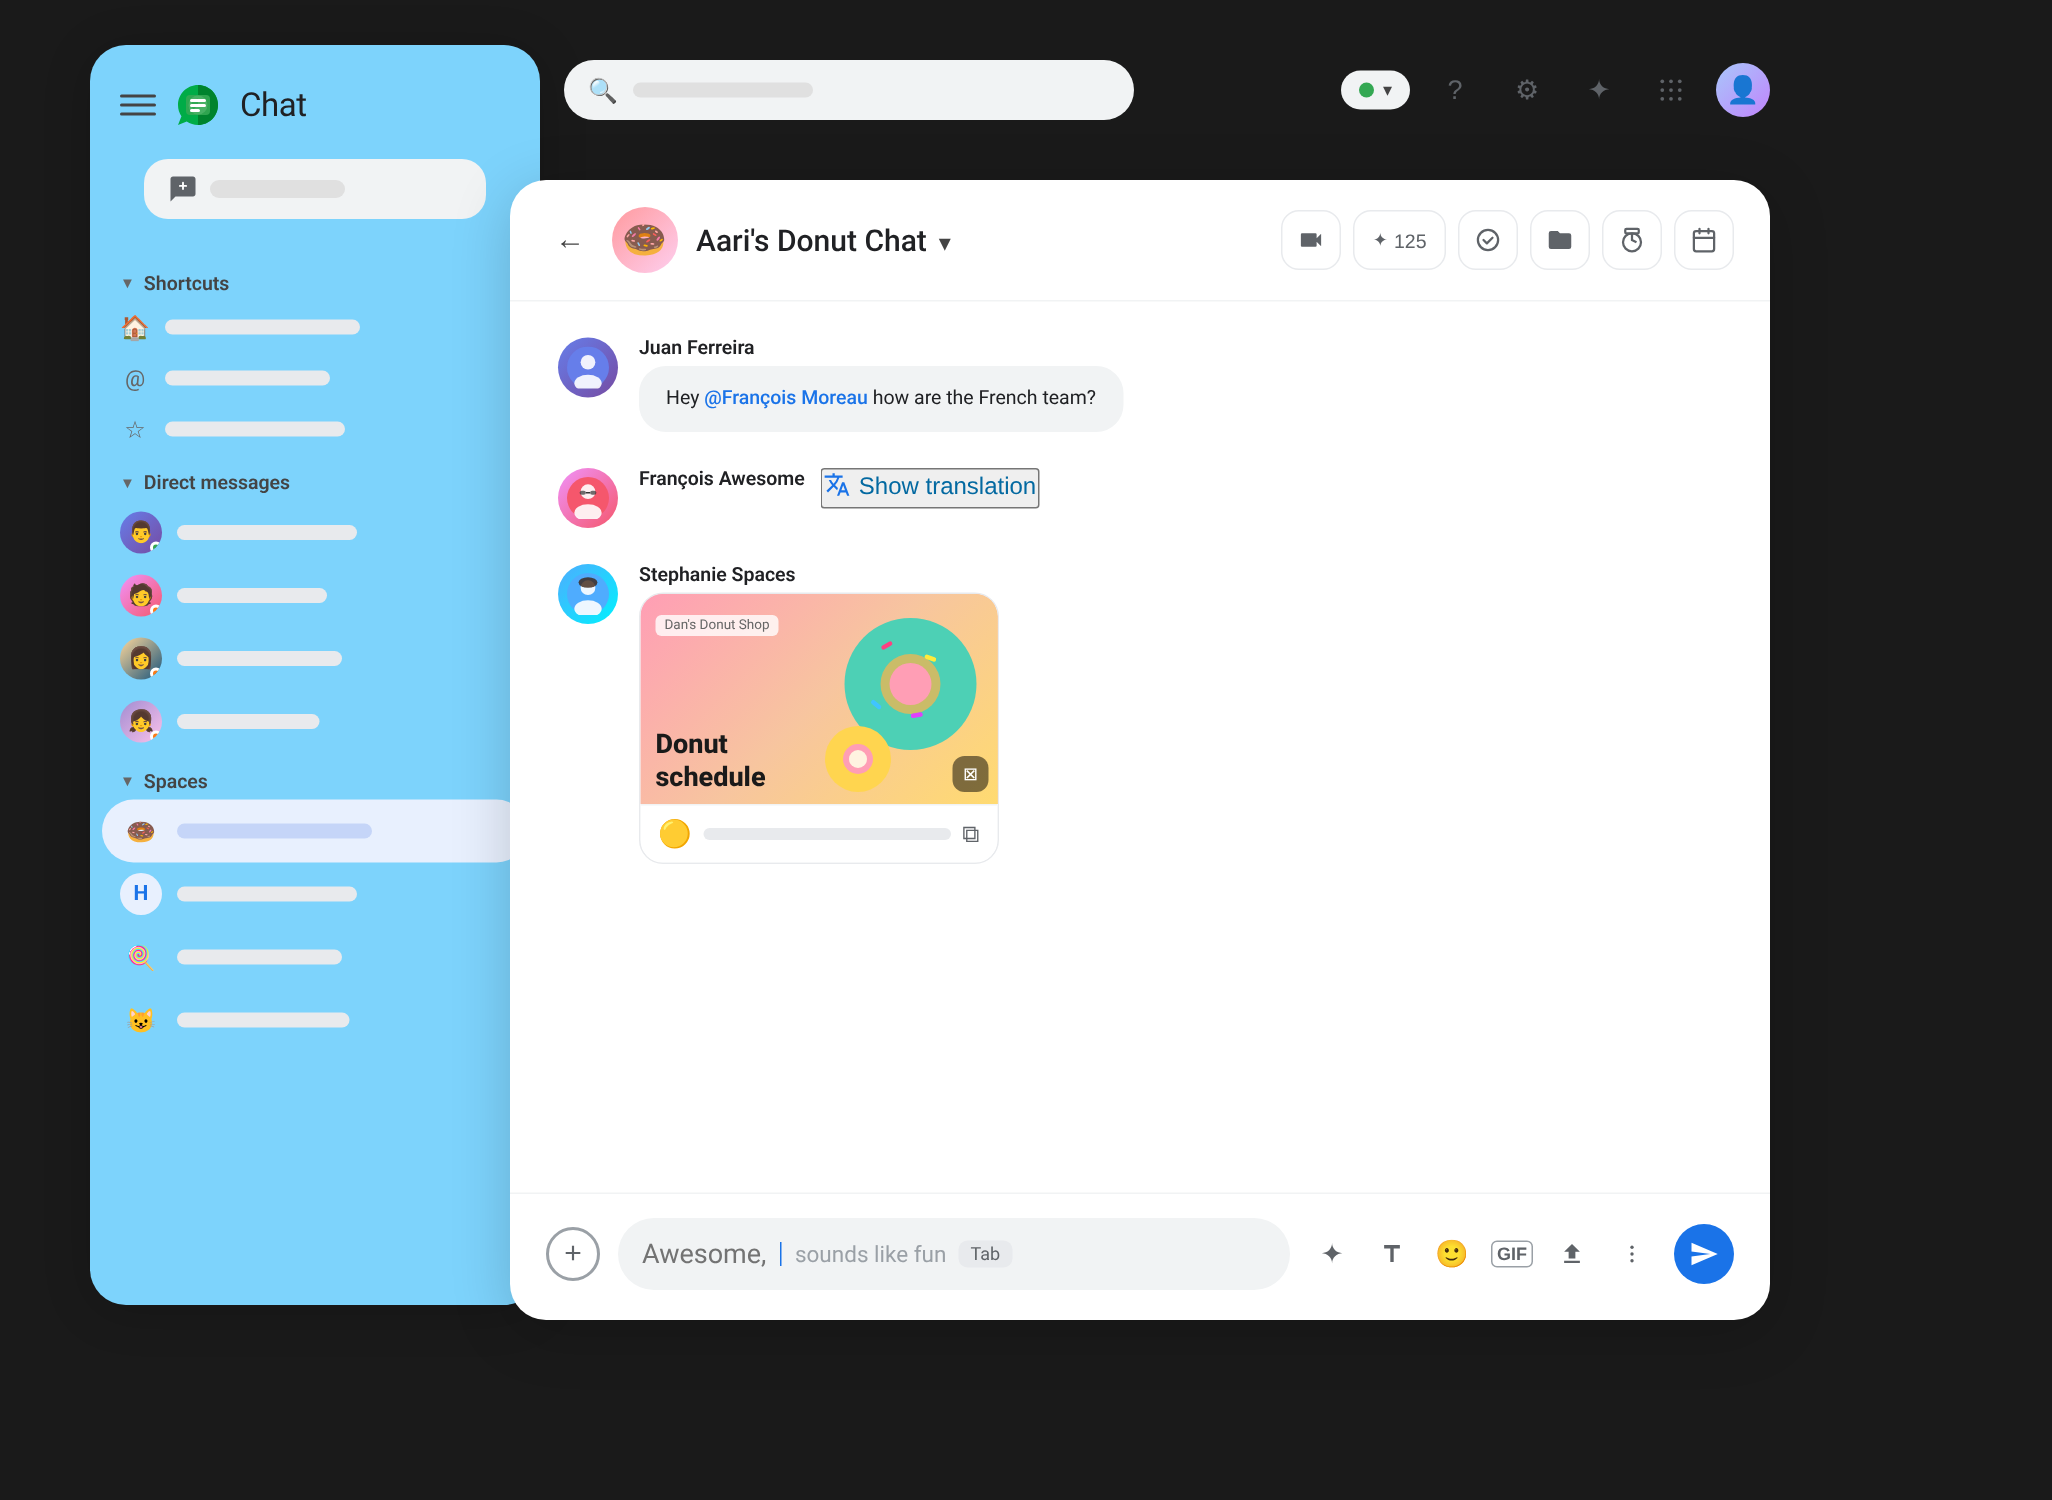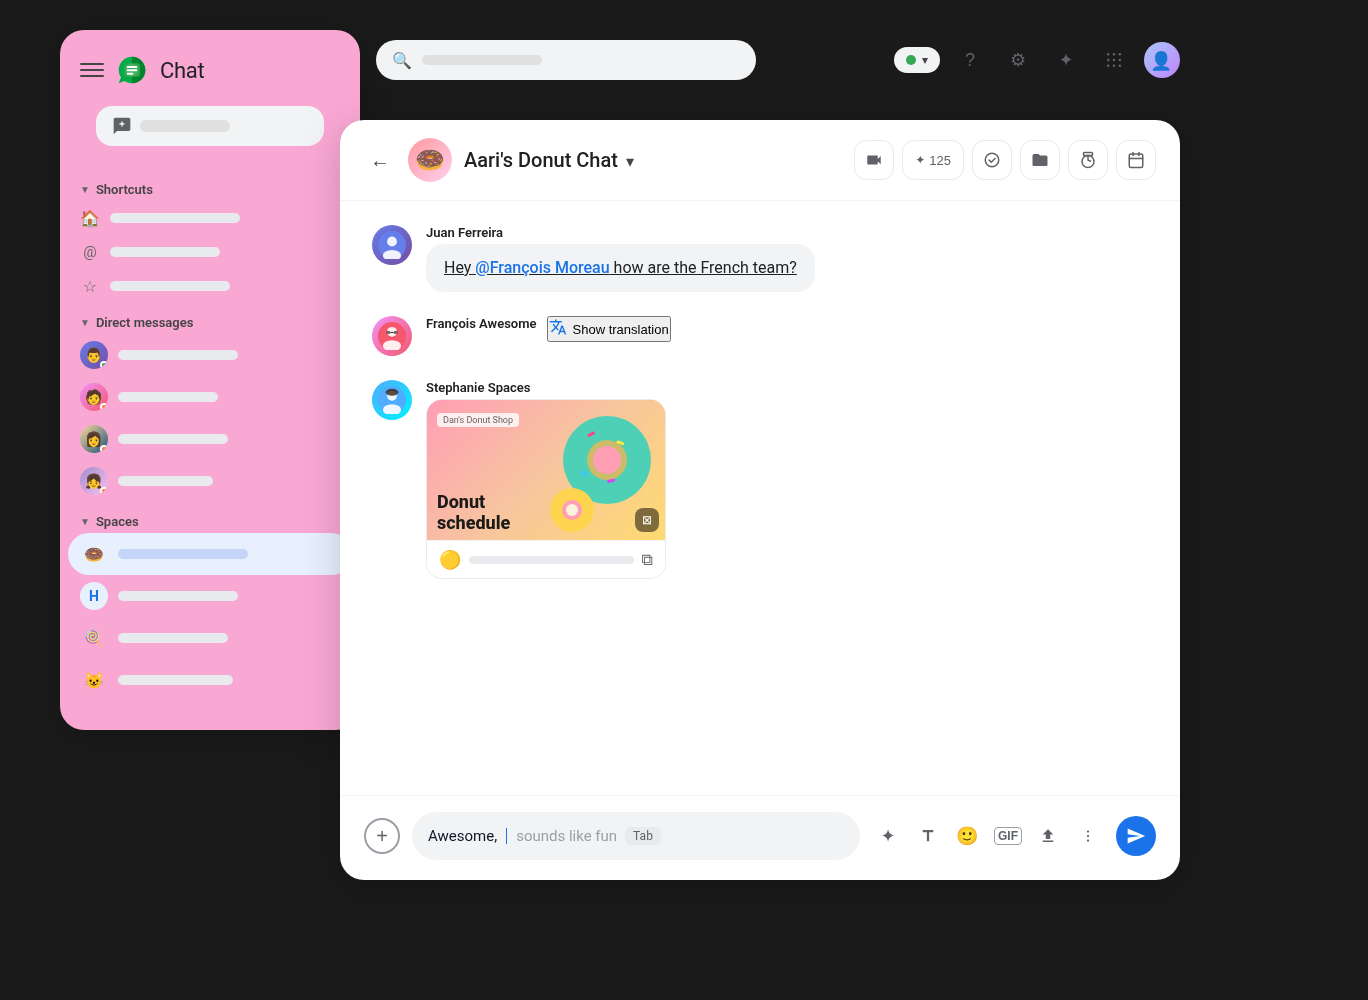--- a/index.html
+++ b/index.html
@@ -10,22 +10,22 @@
       align-items: center;
       min-height: 100vh;
       font-family: 'Google Sans', Roboto, Arial, sans-serif;
     }
     
     .sidebar {
       position: absolute;
       left: 60px;
       top: 30px;
       width: 300px;
-      height: 700px;
-      background: #f9a8d4;
+      height: 840px;
+      background: #7dd3fc;
       border-radius: 24px;
       box-shadow: 0 4px 32px rgba(0,0,0,0.18);
       z-index: 1;
       padding: 24px 0;
       display: flex;
       flex-direction: column;
     }
     .sidebar-header {
       display: flex;
       align-items: center;
@@ -221,27 +221,27 @@
     .msg-avatar {
       width: 40px; height: 40px; border-radius: 50%;
       background: #ccc; flex-shrink: 0; overflow: hidden;
     }
     .msg-content { display: flex; flex-direction: column; gap: 4px; }
     .msg-sender-row { display: flex; gap: 10px; }
     .msg-sender-name { font-size: 13px; font-weight: 600; color: #202124; }
     .msg-bubble {
       background: #f1f3f4; border-radius: 18px;
       padding: 12px 18px;
-      font-size: 16px; color: #202124;
-      max-width: 520px; line-height: 1.5; text-decoration: underline;
+      font-size: 13px; color: #202124;
+      max-width: 520px; line-height: 1.5;
     }
     .mention { color: #1a73e8; font-weight: 500; }
     .show-translation-btn {
       display: flex; align-items: center; gap: 6px;
-      color: #000000; font-size: 13px; cursor: pointer;
+      color: #0369a1; font-size: 16px; cursor: pointer;
       font-weight: 500;
     }
     .translate-icon { font-size: 16px; }
     .msg-card {
       border-radius: 16px; overflow: hidden;
       width: 240px; border: 1.5px solid #e8eaed;
       cursor: pointer;
     }
     .card-image {
       width: 240px; height: 140px;
@@ -276,21 +276,21 @@
       display: flex; align-items: center; justify-content: center;
       cursor: pointer; font-size: 20px; color: #5f6368;
       flex-shrink: 0;
     }
     .input-box {
       flex: 1; height: 48px;
       background: #f1f3f4; border-radius: 24px;
       display: flex; align-items: center; padding: 0 16px;
       gap: 8px;
     }
-    .input-text { font-size: 15px; color: #0f172a; }
+    .input-text { font-size: 18px; color: #737373; }
     .input-cursor { display: inline-block; width: 1px; height: 16px; background: #1a73e8; margin: 0 1px; }
     .tab-badge {
       background: #e8eaed; border-radius: 6px;
       padding: 2px 8px; font-size: 12px; color: #5f6368; font-weight: 400;
     }
     .input-actions {
       display: flex; align-items: center; gap: 8px;
     }
     .input-action-btn {
       background: none; border: none; cursor: pointer;

